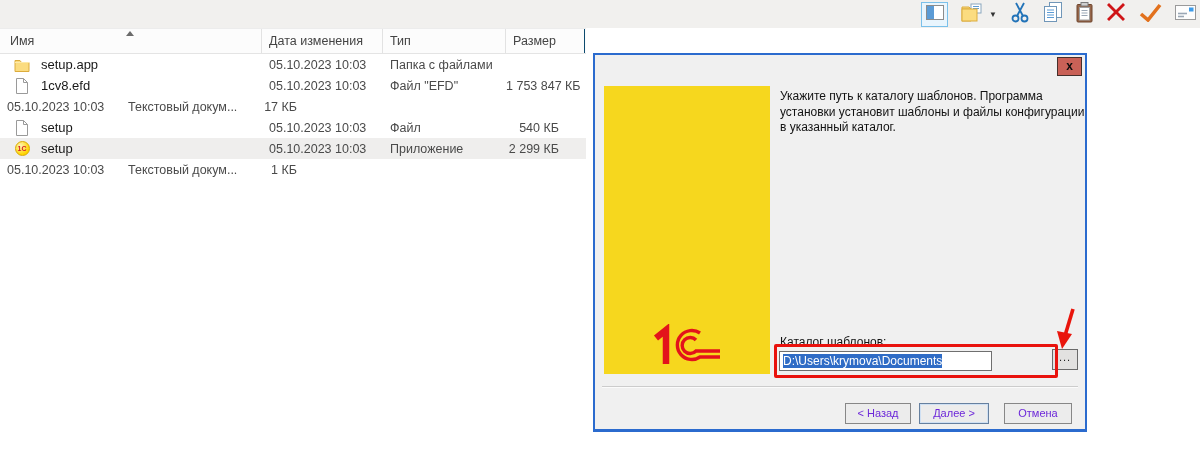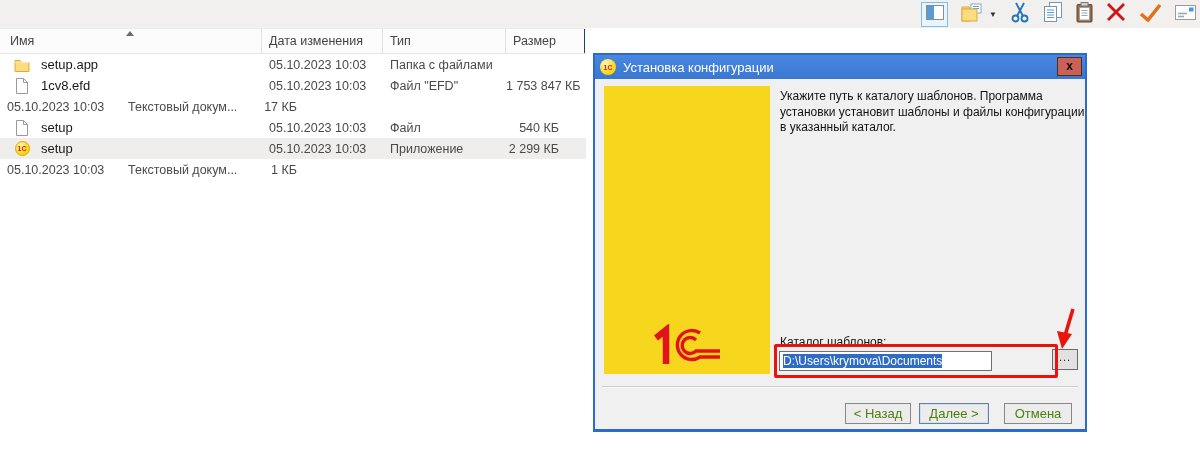--- a/index.html
+++ b/index.html
@@ -42,21 +42,21 @@
   .yellow-panel { position:absolute; left:9px; top:31px; width:166px; height:288px; background:#f6d71e; }
   .logo-svg { position:absolute; left:42px; top:238px; }
   .desc { position:absolute; left:185px; top:34px; width:306px; font-size:12px; color:#121212; line-height:15.5px; }
   .path-label { position:absolute; left:185px; top:280px; font-size:12px; color:#121212; }
   .path-input { position:absolute; left:184px; top:296px; width:213px; height:20px; background:#fff; border:1px solid #6f6f6f; font-size:12px; line-height:18px; padding:0 3px; white-space:nowrap; overflow:hidden; }
   .path-input .sel { background:#2f6cc6; color:#fff; }
   .browse-btn { position:absolute; left:457px; top:294px; width:26px; height:21px; background:#e2e1e0; border:1px solid #6a6a6a; font-size:11px; line-height:14px; text-align:center; letter-spacing:1px; color:#222; }
   .ann-box { position:absolute; left:179px; top:289px; width:284px; height:34px; border:3px solid #e9120d; border-radius:2px; pointer-events:none; }
   .ann-arrow { position:absolute; left:452px; top:252px; pointer-events:none; }
   .separator { position:absolute; left:7px; right:7px; top:331px; height:2px; border-top:1px solid #cccccc; border-bottom:1px solid #fbfbfb; }
-  .dlg-btn { position:absolute; top:348px; height:21px; background:#ececec; border:1px solid #878787; font-size:13px; color:#4d7c0f; text-align:center; line-height:19px; font-family:"Liberation Sans",sans-serif; }
+  .dlg-btn { position:absolute; top:348px; height:21px; background:#ececec; border:1px solid #878787; font-size:11px; color:#6d28d9; text-align:center; line-height:19px; font-family:"Liberation Sans",sans-serif; }
   .btn-back { left:250px; width:66px; }
   .btn-next { left:324px; width:70px; border-color:#66809f; box-shadow:inset 0 0 0 1px #cfe0f3; }
   .btn-cancel { left:409px; width:68px; }
 </style>
 </head>
 <body>
 
 <div id="screen">
 
   <div class="toolbar">
@@ -231,24 +231,20 @@
         <div class="cell date">05.10.2023 10:03</div>
         <div class="cell type">Текстовый докум...</div>
         <div class="cell size">1 КБ</div>
       </div>
 
     </div>
   </div>
 
   <div class="dialog">
 
-    <div class="titlebar">
-      <span class="title-ic">1С</span>
-      <span class="title-text">Установка конфигурации</span>
-    </div>
     <div class="close-btn">x</div>
 
     <div class="yellow-panel">
       <svg class="logo-svg" width="76" height="42" viewBox="0 0 76 42">
         <g stroke="#e3131b" fill="none">
           <path d="M10 14 L20 6 L20 40" stroke-width="6.5"></path>
           <path d="M54 9 A 14.5 14.5 0 1 0 54 33 L 74 33" stroke-width="3.4"></path>
           <path d="M50 16 A 8 8 0 1 0 50 27 L 74 27" stroke-width="3.4"></path>
         </g>
       </svg>

